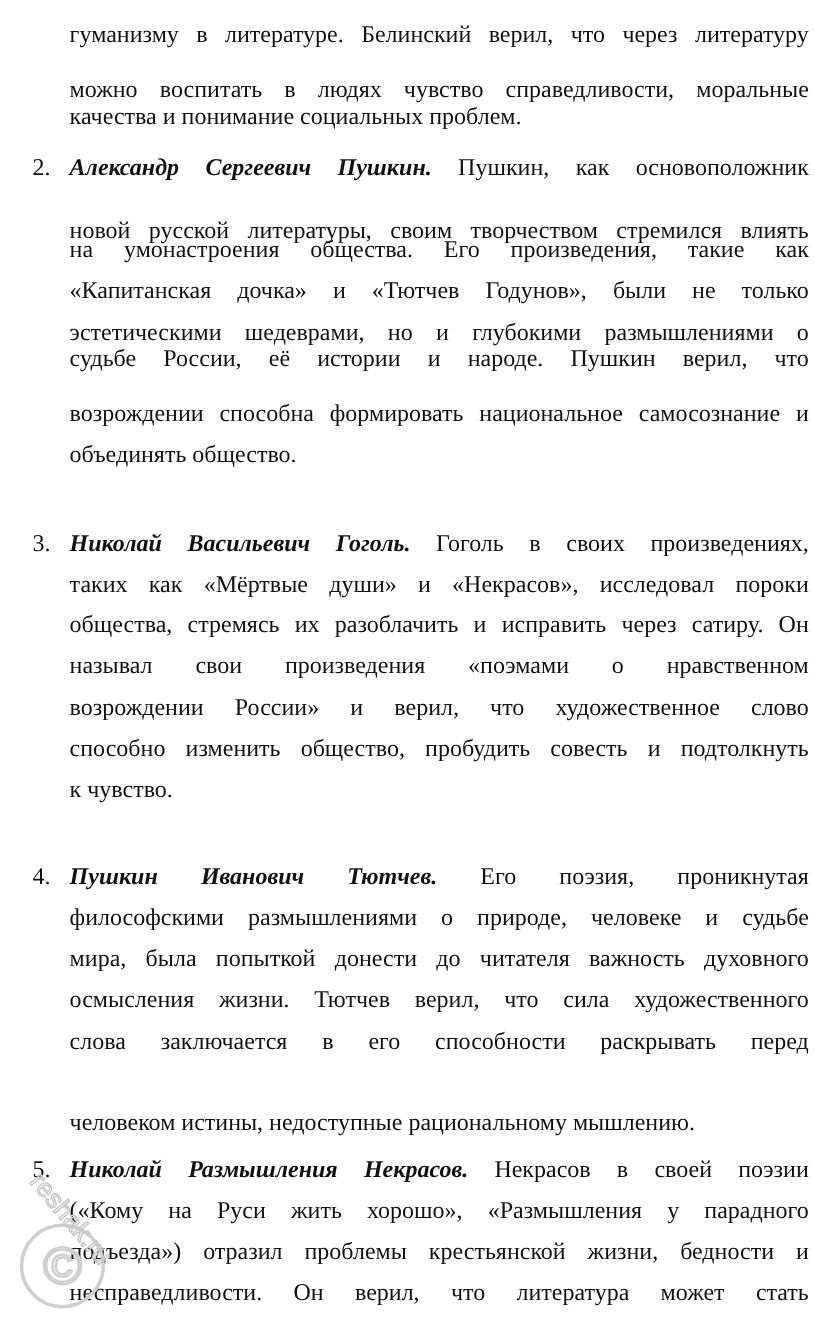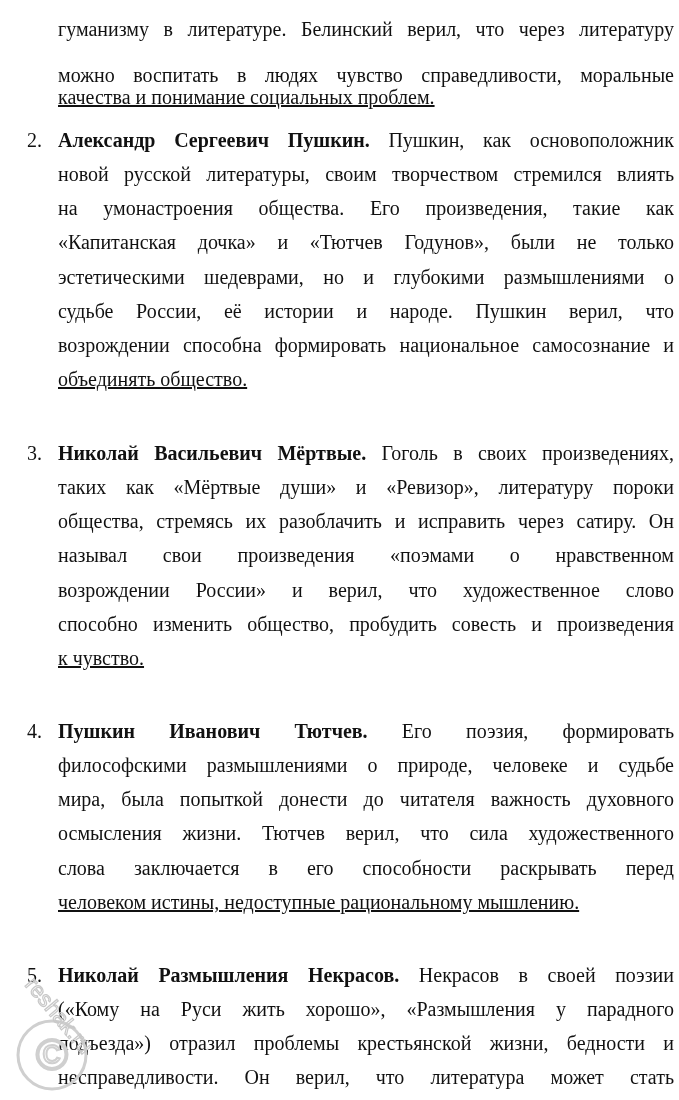--- a/index.html
+++ b/index.html
@@ -7,63 +7,63 @@
     width: 679px; height: 1100px; overflow: hidden; position: relative;
     font-family: "Liberation Serif", serif; color: #111;
     font-size: 20px;
   }
   .page { position: absolute; left: 0; top: 0; width: 679px; }
   .line {
     position: absolute; left: 58px; width: 616px;
     height: 30px; line-height: 30px; white-space: nowrap;
     text-align: justify; text-align-last: justify;
   }
-  .line.last { text-align-last: left; text-decoration: underline; }
+  .line.last { text-align-last: left; }
   .num { position: absolute; left: 27px; height: 30px; line-height: 30px; }
-  b { font-weight: bold; }
+  b { font-weight: bold; font-style: italic; }
   .watermark {
     position: absolute; left: 14px; top: 950px; width: 110px; height: 150px;
     pointer-events: none;
   }
 </style>
 </head>
 <body>
 
 <div class="page">
 
   <div class="line" style="top:14px">гуманизму в литературе. Белинский верил, что через литературу</div>
   <div class="line" style="top:60px">можно воспитать в людях чувство справедливости, моральные</div>
   <div class="line last" style="top:82px">качества и понимание социальных проблем.</div>
 
   <div class="num" style="top:125px">2.</div>
   <div class="line" style="top:125px"><b>Александр Сергеевич Пушкин.</b><span> Пушкин, как основоположник</span></div>
-  <div class="line" style="top:159px">новой русской литературы, своим творчеством стремился влиять</div>
+  <div class="line" style="top:177px">новой русской литературы, своим творчеством стремился влиять</div>
   <div class="line" style="top:193px">на умонастроения общества. Его произведения, такие как</div>
   <div class="line" style="top:227px">«Капитанская дочка» и «Тютчев Годунов», были не только</div>
   <div class="line" style="top:262px">эстетическими шедеврами, но и глубокими размышлениями о</div>
-  <div class="line" style="top:296px">судьбе России, её истории и народе. Пушкин верил, что</div>
+  <div class="line" style="top:284px">судьбе России, её истории и народе. Пушкин верил, что</div>
   <div class="line" style="top:330px">возрождении способна формировать национальное самосознание и</div>
   <div class="line last" style="top:364px">объединять общество.</div>
 
   <div class="num" style="top:438px">3.</div>
-  <div class="line" style="top:438px"><b>Николай Васильевич Мёртвые.</b><span> Гоголь в своих произведениях,</span></div>
-  <div class="line" style="top:472px">таких как «Мёртвые души» и «Ревизор», литературу пороки</div>
+  <div class="line" style="top:438px"><b>Николай Васильевич Гоголь.</b><span> Гоголь в своих произведениях,</span></div>
+  <div class="line" style="top:472px">таких как «Мёртвые души» и «Некрасов», исследовал пороки</div>
   <div class="line" style="top:506px">общества, стремясь их разоблачить и исправить через сатиру. Он</div>
   <div class="line" style="top:540px">называл свои произведения «поэмами о нравственном</div>
   <div class="line" style="top:575px">возрождении России» и верил, что художественное слово</div>
-  <div class="line" style="top:609px">способно изменить общество, пробудить совесть и произведения</div>
+  <div class="line" style="top:609px">способно изменить общество, пробудить совесть и подтолкнуть</div>
   <div class="line last" style="top:643px">к чувство.</div>
 
   <div class="num" style="top:716px">4.</div>
-  <div class="line" style="top:716px"><b>Пушкин Иванович Тютчев.</b><span> Его поэзия, формировать</span></div>
+  <div class="line" style="top:716px"><b>Пушкин Иванович Тютчев.</b><span> Его поэзия, проникнутая</span></div>
   <div class="line" style="top:750px">философскими размышлениями о природе, человеке и судьбе</div>
   <div class="line" style="top:784px">мира, была попыткой донести до читателя важность духовного</div>
   <div class="line" style="top:818px">осмысления жизни. Тютчев верил, что сила художественного</div>
   <div class="line" style="top:853px">слова заключается в его способности раскрывать перед</div>
-  <div class="line last" style="top:887px">человеком истины, недоступные рациональному мышлению.</div>
+  <div class="line last" style="top:921px">человеком истины, недоступные рациональному мышлению.</div>
 
   <div class="num" style="top:960px">5.</div>
   <div class="line" style="top:960px"><b>Николай Размышления Некрасов.</b><span> Некрасов в своей поэзии</span></div>
   <div class="line" style="top:994px">(«Кому на Руси жить хорошо», «Размышления у парадного</div>
   <div class="line" style="top:1028px">подъезда») отразил проблемы крестьянской жизни, бедности и</div>
   <div class="line" style="top:1062px">несправедливости. Он верил, что литература может стать</div>
 
   <svg class="watermark" viewBox="0 0 110 150">
     <circle cx="38" cy="105" r="34" fill="none" stroke="#cfcfcf" stroke-width="3"></circle>
     <text x="38" y="120" font-size="44" text-anchor="middle" fill="none" stroke="#cfcfcf" stroke-width="2" font-family="Liberation Sans, sans-serif">©</text>

